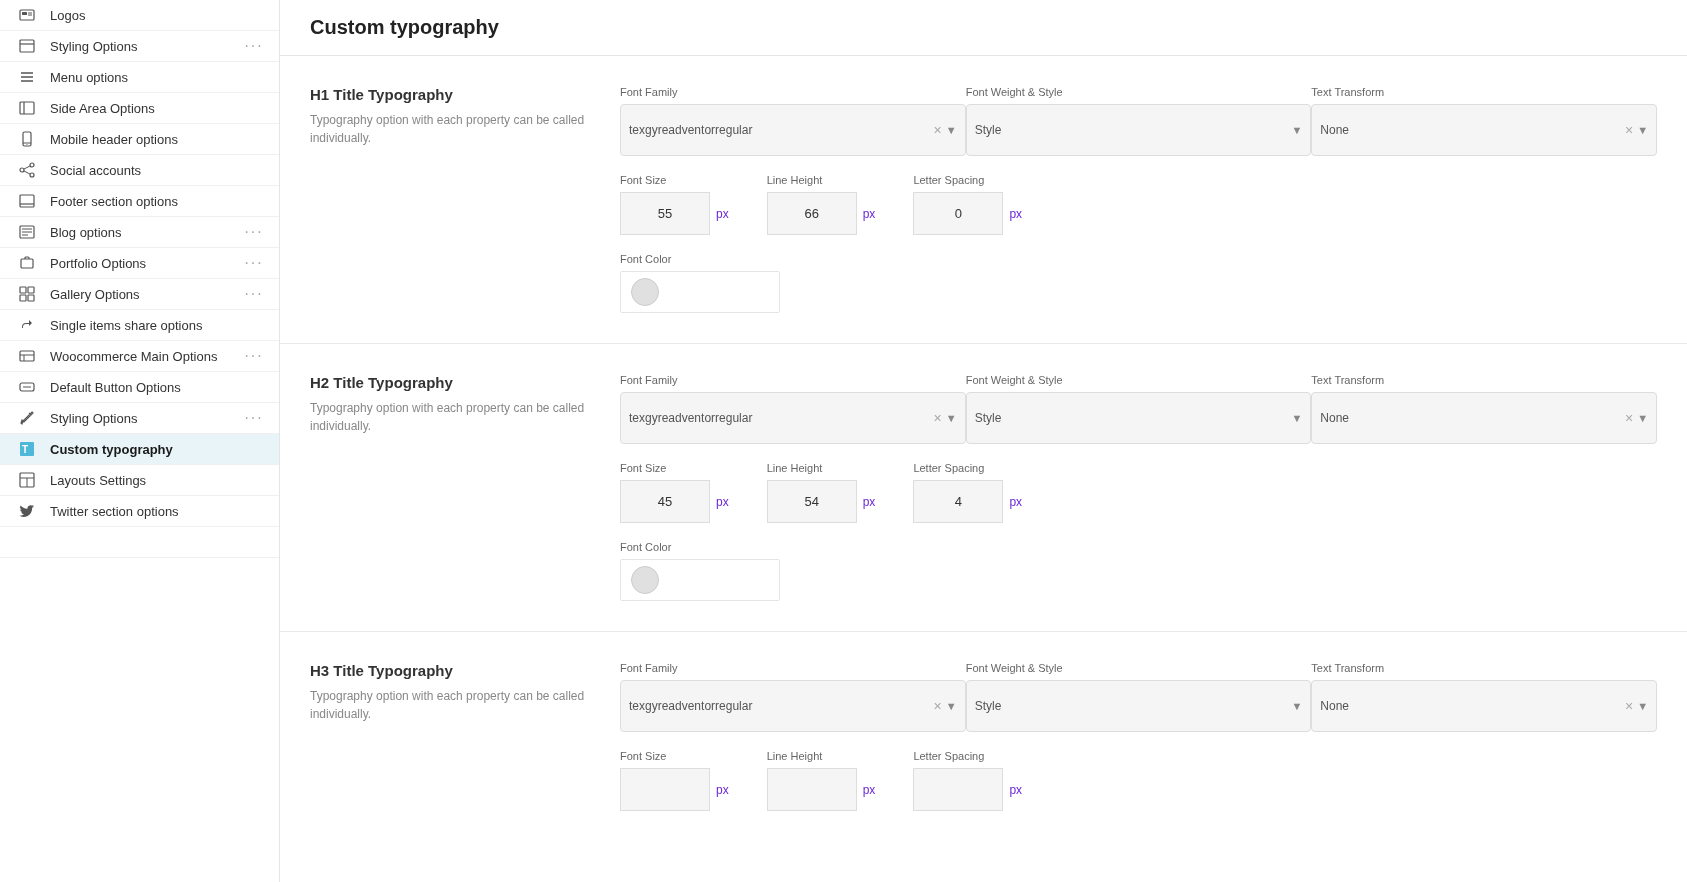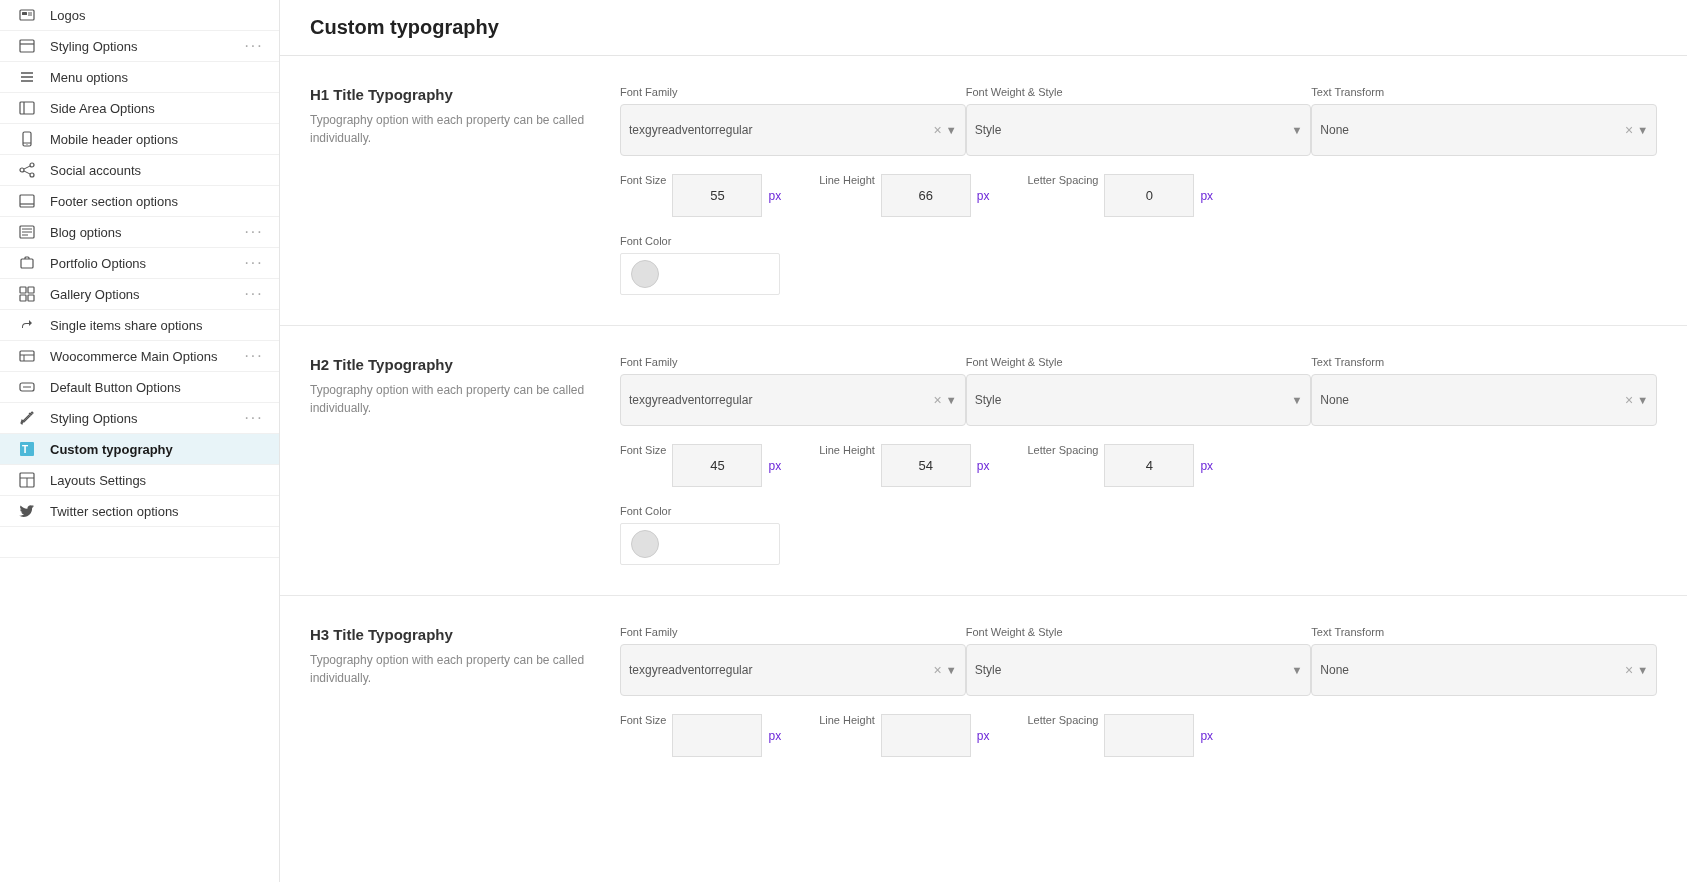--- a/index.html
+++ b/index.html
@@ -144,21 +144,21 @@
     }
 
     .size-row {
       display: flex;
       align-items: center;
       gap: 8px;
       margin-bottom: 18px;
     }
     .size-group {
       display: flex;
-      flex-direction: row;
+      flex-direction: column;
       gap: 6px;
     }
     .size-input-wrap {
       display: flex;
       align-items: center;
       gap: 6px;
     }
     .size-input {
       width: 90px;
       height: 43px;

